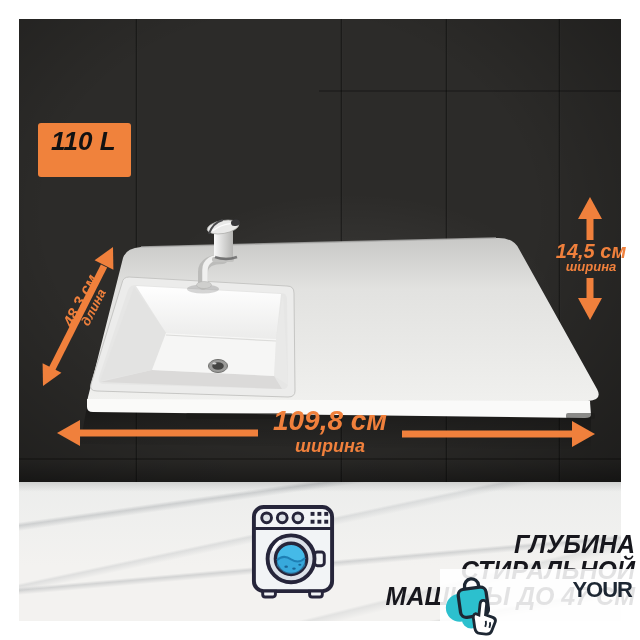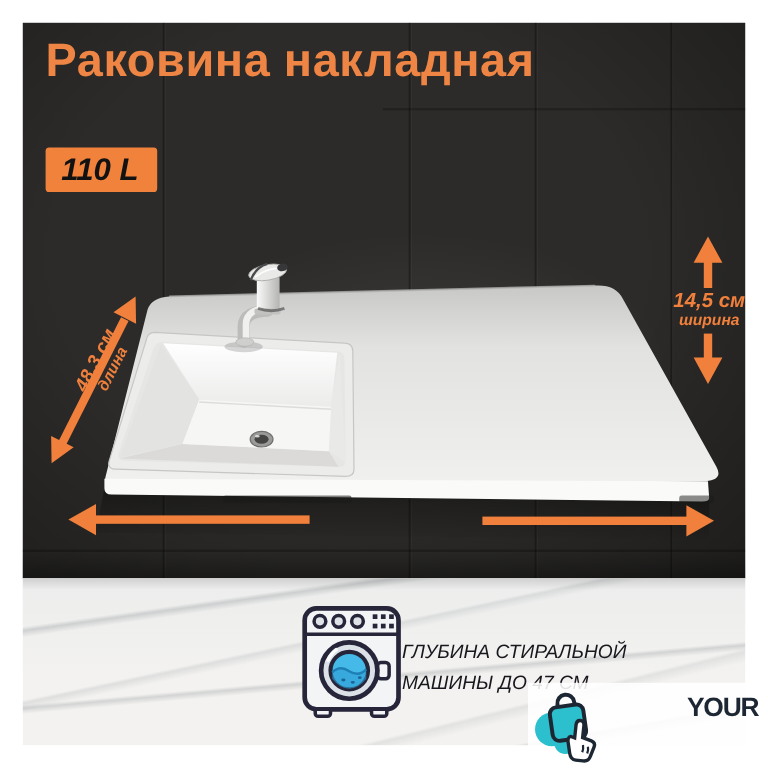--- a/index.html
+++ b/index.html
@@ -27,32 +27,32 @@
       linear-gradient(166deg, transparent 72%, rgba(150,156,160,.18) 73%, transparent 76%),
       linear-gradient(170deg, transparent 86%, rgba(130,136,140,.22) 87%, transparent 90%),
       linear-gradient(180deg, #ecedec, rgba(247,246,244,0) 60%);
   }
   .scene{position:absolute;left:0;top:0;pointer-events:none;}
   
   .title{position:absolute;left:38px;top:30px;color:#ee8544;font-weight:bold;
          font-size:39px;line-height:41px;letter-spacing:.5px;}
   .badge{position:absolute;left:38px;top:123px;background:#f0823c;color:#121212;
          font-weight:bold;font-style:italic;font-size:26px;line-height:26px;
-         padding:5px 15px 6px 13px;border-radius:3px;}
+         padding:5px 15px 23px 13px;border-radius:3px;}
   .dim{position:absolute;color:#f0803c;font-weight:bold;font-style:italic;text-align:center;}
   .dim .val-lg{font-size:28px;line-height:28px;}
   .dim .lab-lg{font-size:18px;line-height:20px;margin-top:1px;}
-  .dim .val-sm{font-size:17px;line-height:18px;}
+  .dim .val-sm{font-size:20px;line-height:18px;}
   .dim .lab-sm{font-size:13px;line-height:14px;}
   .dim-width{left:230px;top:407px;width:200px;}
   .dim-height{left:551px;top:242px;width:80px;}
   .dim-length{left:33px;top:284px;width:120px;height:46px;transform:rotate(-63deg);}
   .dim-length .val-sm{font-size:16px;line-height:17px;}
-  .caption{position:absolute;left:335px;top:531px;width:300px;text-align:left;z-index:3;
-           color:#17171d;font-weight:normal;font-style:italic;font-size:16px;line-height:26px;}
+  .caption{position:absolute;left:335px;top:531px;width:300px;text-align:right;z-index:3;
+           color:#17171d;font-weight:bold;font-style:italic;font-size:25px;line-height:26px;}
   .machine{position:absolute;left:250px;top:503px;z-index:3;}
   
   .logo-box{position:absolute;left:440px;top:569px;width:196px;height:69px;z-index:4;
             background:rgba(255,255,255,.88);}
   .logo-words{position:absolute;left:62px;top:4px;width:130px;text-align:right;}
   .logo-your{color:#1d2733;font-weight:bold;font-size:22px;line-height:34px;letter-spacing:-1px;}
   .logo-sale{color:#2cc0ce;font-weight:bold;font-size:26px;line-height:26px;letter-spacing:3px;margin-top:0px;}
   .logo-bag{position:absolute;left:4px;top:3px;}
 </style>
 </head>
@@ -148,24 +148,27 @@
       <polygon points="590,320 578,298 602,298"></polygon>
     </g>
     <g fill="#f0803c">
       <line x1="52" y1="369" x2="104" y2="266" stroke="#f0803c" stroke-width="7"></line>
       <polygon points="113,247 113.4,269.7 94.6,260.3"></polygon>
       <polygon points="43,386 61.4,372.7 42.6,363.3"></polygon>
     </g>
   </svg>
 
   <div class="title">
-    <div>Раковина накладная</div>
   </div>
   <div class="badge">110 L</div>
 
+  <div class="dim dim-width">
+    <div class="val-lg">109,8 см</div>
+    <div class="lab-lg">ширина</div>
+  </div>
   <div class="dim dim-height">
     <div class="val-sm">14,5 см</div>
     <div class="lab-sm">ширина</div>
   </div>
   <div class="dim dim-length">
     <div class="val-sm">48,3 см</div>
     <div class="lab-sm">длина</div>
   </div>
 
   <svg class="machine" width="86" height="98" viewBox="0 0 88 100">

